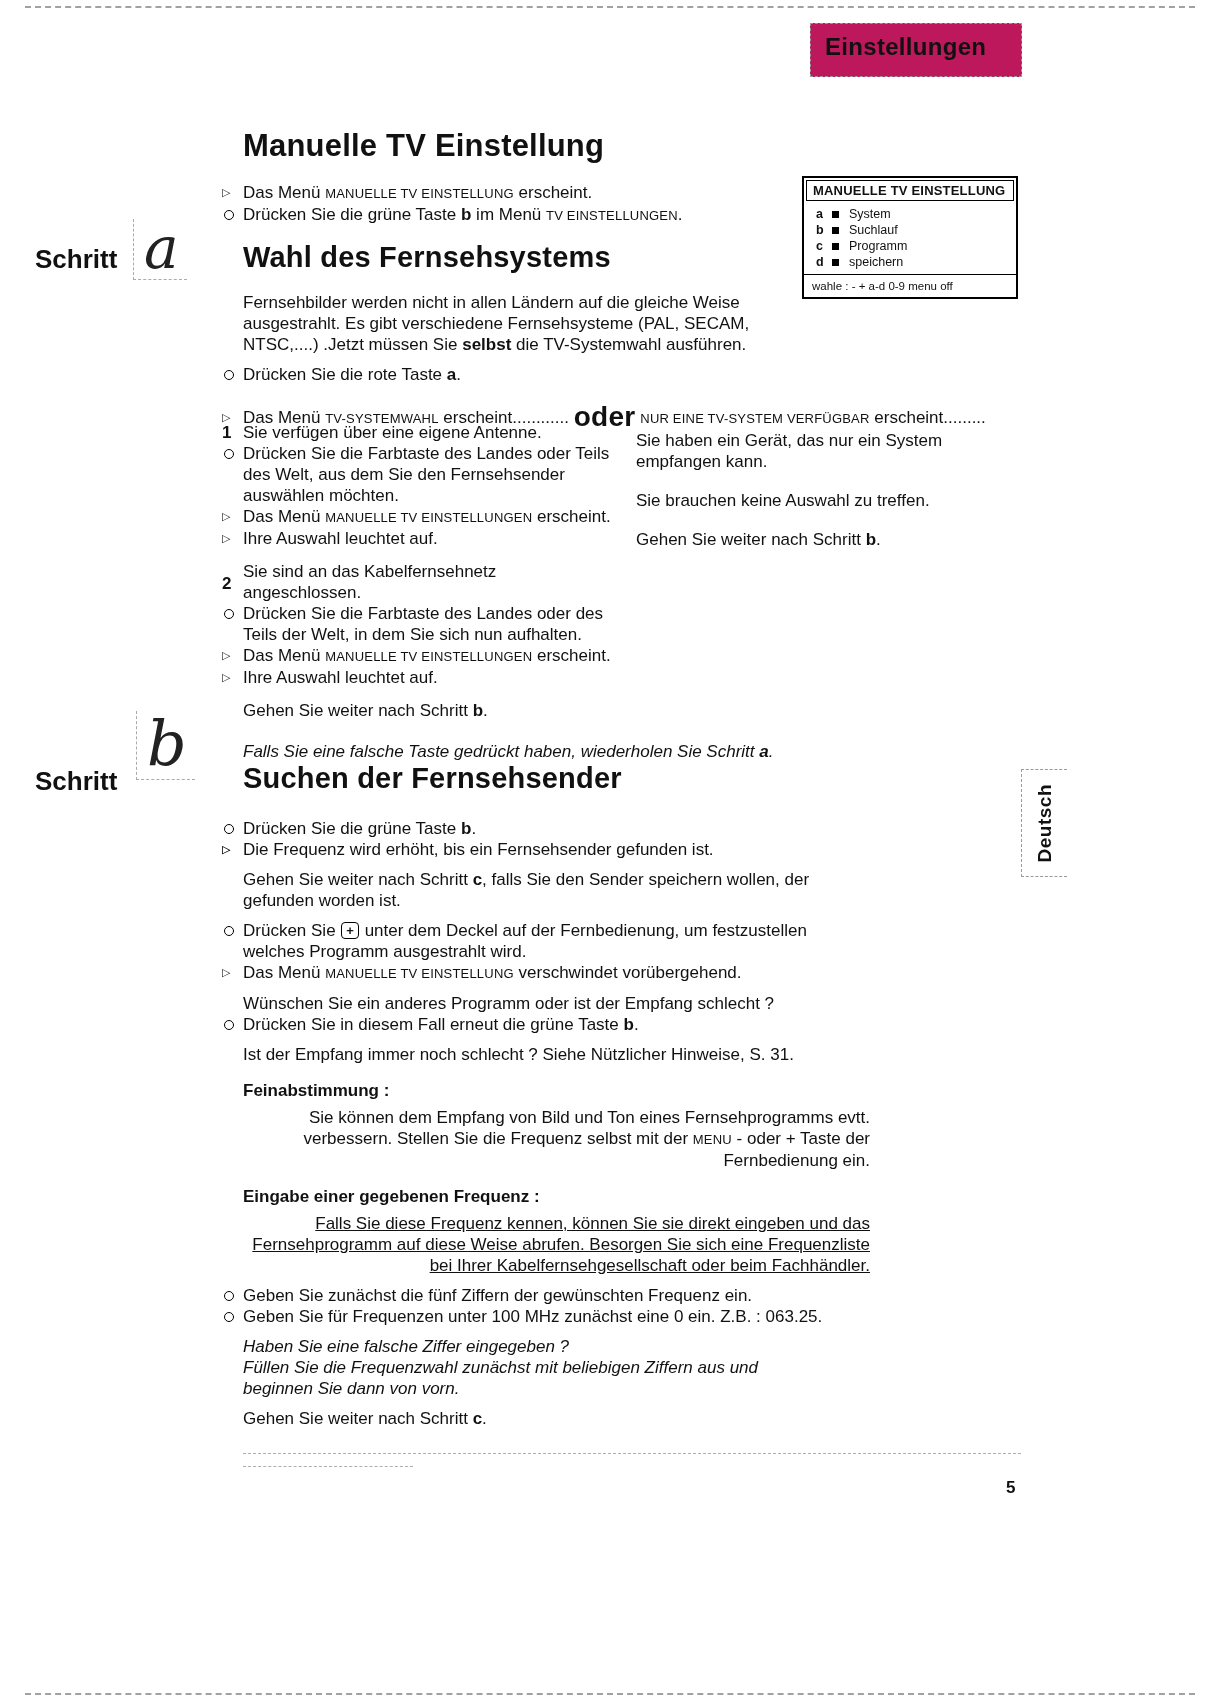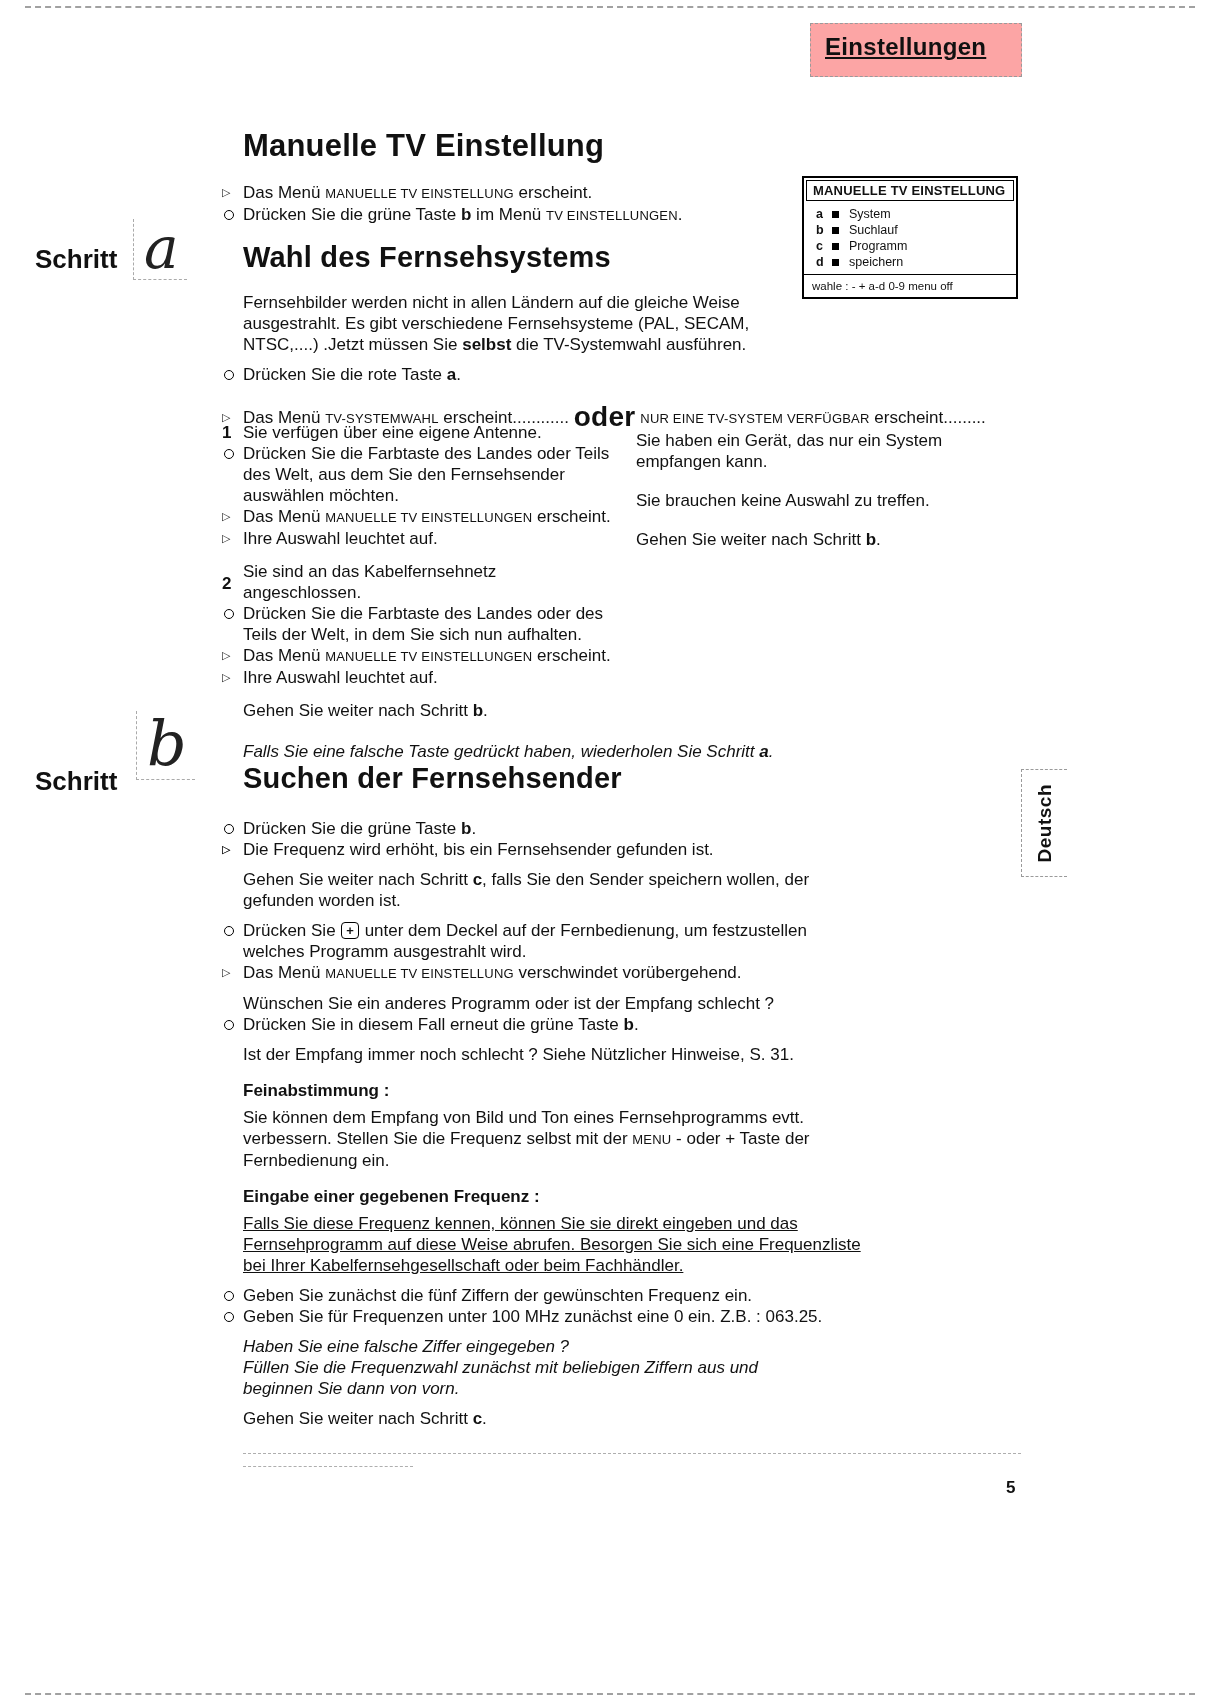--- a/index.html
+++ b/index.html
@@ -9,21 +9,21 @@
     font-size:17px; line-height:21px;
     -webkit-font-smoothing:antialiased;
   }
   .abs { position:absolute; }
 
   
   .hrule { border-top:2px dashed #8a8a8a; height:0; opacity:.8; }
   .hrule.thin { border-top:1.5px dashed #9a9a9a; }
 
   
-  .tabbox { border:1.5px dashed #9a9a9a; background:#fca5a5;text-decoration:underline; }
+  .tabbox { border:1.5px dashed #9a9a9a; background:#be185d; }
   .tabbox .tabtxt { display:block; padding:12px 0 0 14px; font-size:24px; font-weight:700; letter-spacing:.3px; }
 
   
   .h1 { font-size:31px; font-weight:700; letter-spacing:.2px; }
   .h2 { font-size:29px; font-weight:700; letter-spacing:.2px; }
   .schritt-label { font-size:26px; font-weight:700; }
 
   
   .letter-frame { border-left:1.5px dashed #aaa; border-bottom:1.5px dashed #aaa; padding:0 8px 2px 10px; }
   .step-letter { font-family:"DejaVu Serif", serif; font-style:italic; font-weight:400; font-size:58px; line-height:58px; color:#222; }
@@ -39,21 +39,21 @@
   
   .bullet { position:relative; padding-left:21px; }
   .mk { position:absolute; }
   .mk.circle { left:2px; top:6px; width:8px; height:8px; border:1.6px solid #000; border-radius:50%; }
   .mk.tri { left:0; top:0; font-family:"DejaVu Sans", sans-serif; font-size:11px; line-height:21px; }
   .mk.tri::before { content:"▷"; }
   .mk.num { left:0; top:0; font-weight:700; }
   .para { }
 
   .mt  { margin-top:9px; }
-  .mt6 { margin-top:6px; }
+  .mt6 { margin-top:6px;text-align:right; }
   .mth { margin-top:15px; }
   .mtb { margin-top:12px; }
   .w566 { max-width:566px; }
 
   
   .menu-box { border:2px solid #000; background:#fff; font-size:12.5px; line-height:16px; }
   .menu-title { border:1.2px solid #000; margin:2px; padding:2px 6px 1px 6px; font-size:13px; font-weight:700; letter-spacing:.2px; }
   .menu-items { padding:3px 10px 4px 12px; }
   .menu-row { display:flex; align-items:flex-start; }
   .menu-key { width:16px; font-weight:700; }

